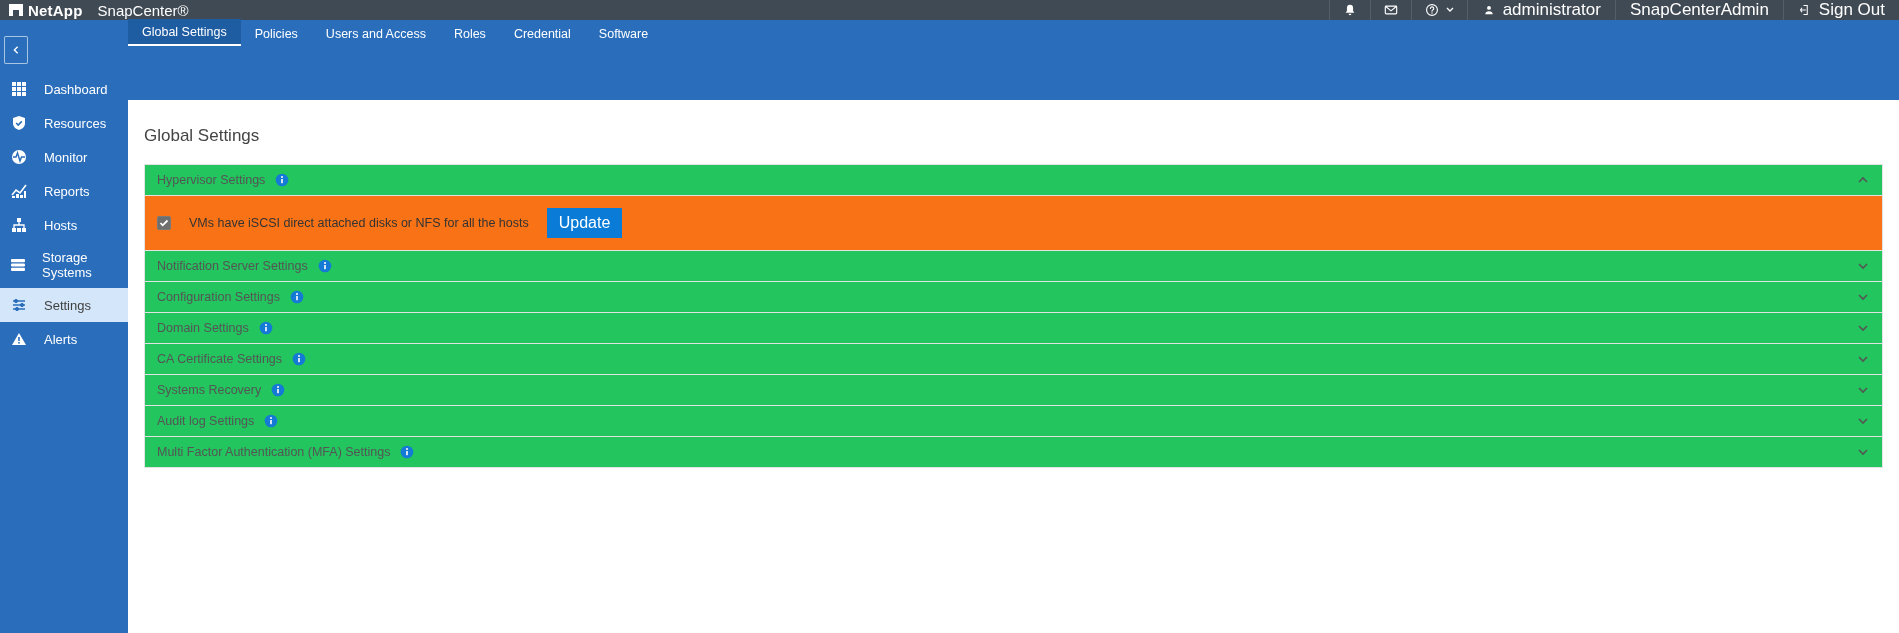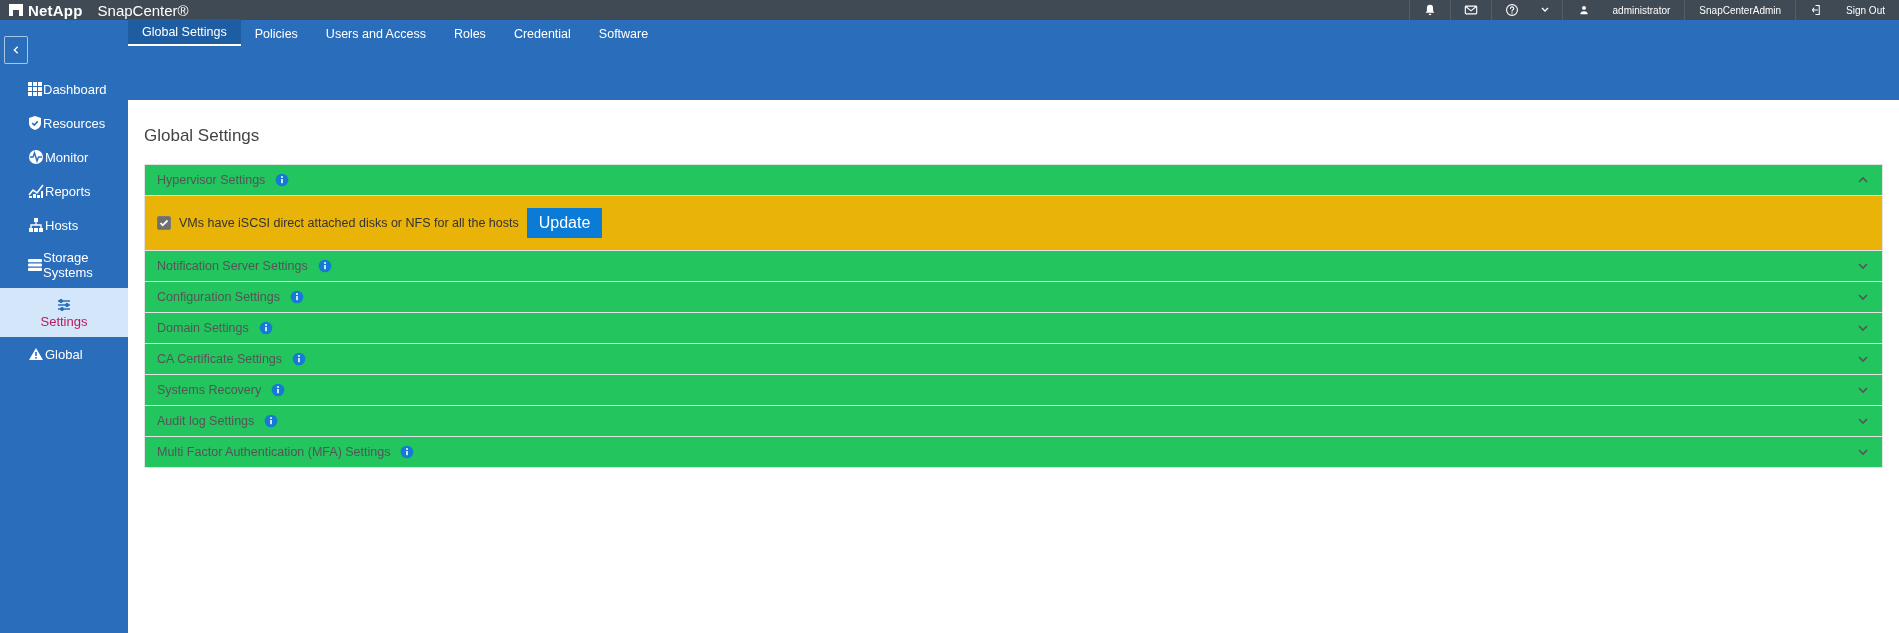--- a/index.html
+++ b/index.html
@@ -6,50 +6,50 @@
   html, body { height: 100%; font-family: "Segoe UI", Arial, sans-serif; font-size: 13px; color: #333; background: #fff; }
   body { width: 1899px; height: 633px; overflow: hidden; position: relative; }
 
   
   .topbar { height: 20px; background: #404a54; display: flex; align-items: center; color: #fff; position: relative; }
   .brand { display: flex; align-items: center; padding-left: 8px; }
   .brand-n { width: 16px; height: 16px; display: inline-flex; align-items: center; justify-content: center; margin-right: 4px; }
   .brand-text { font-weight: 700; font-size: 15px; letter-spacing: .2px; }
   .brand-app { font-size: 15px; margin-left: 15px; font-weight: 400; }
   .topbar-right { margin-left: auto; display: flex; align-items: stretch; height: 100%; }
-  .top-item { display: flex; align-items: center; justify-content: center; padding: 0 14px; border-left: 1px solid #555d66; cursor: pointer; font-size: 10px; gap: 22px; }
+  .top-item { display: flex; align-items: center; justify-content: center; padding: 0 14px; border-left: 1px solid #555d66; cursor: pointer; font-size: 17px; gap: 7px; }
   .top-item .ic { width: 14px; height: 14px; display: inline-flex; align-items: center; justify-content: center; }
   .top-item.narrow { padding: 0 13px; }
 
   
   .tabsbar { height: 26px; background: #2a6ebb; display: flex; align-items: flex-end; padding-left: 128px; }
   .tab { color: #fff; font-size: 12.5px; padding: 6px 14px 5px; cursor: pointer; position: relative; }
   .tab.active { background: #1f5da3; border-bottom: 2px solid #fff; }
 
   
   .subhdr { height: 54px; background: #2a6ebb; }
 
   
   .sidebar { position: absolute; left: 0; top: 30px; width: 128px; bottom: 0; background: #2a6ebb; color: #fff; }
   .sb-collapse { height: 28px; width: 24px; margin: 6px 0 0 4px; border: 1px solid rgba(255,255,255,.6); border-radius: 2px; display: flex; align-items: center; justify-content: center; cursor: pointer; background:#2a6ebb; }
   .sb-items { margin-top: 8px; }
-  .sb-item { display: flex; align-items: center; gap: 0; padding: 8px 27px; font-size: 13px; cursor: pointer; }
+  .sb-item { display: flex; align-items: center; gap: 16px; padding: 8px 10px; font-size: 13px; cursor: pointer; }
   .sb-item .ic { width: 18px; height: 18px; display:inline-flex; align-items:center; justify-content:center; }
-  .sb-item.active { background: #d4e6f9; color: #be185d; flex-direction: column; }
+  .sb-item.active { background: #d4e6f9; color: #404040; }
   .sb-item.active .ic svg path, .sb-item.active .ic svg rect, .sb-item.active .ic svg circle, .sb-item.active .ic svg polyline { stroke:#2a6ebb; fill:#2a6ebb; }
 
   
   .main { position: absolute; left: 128px; top: 110px; right: 0; bottom: 0; background: #fff; padding: 10px 16px 0 16px; overflow: hidden; }
   .page-title { font-size: 17px; color: #444; font-weight: 400; margin: 6px 0 18px 0; }
 
   .panels { border-top: 1px solid #e3e3e3; }
   .panel-head { display: flex; align-items: center; border: 1px solid #e3e3e3; border-top: none; background: #22c55e; padding: 8px 12px; font-size: 12.5px; color: #555; cursor: pointer; }
   .panel-head .info { width: 14px; height: 14px; margin-left: 10px; display:inline-flex; align-items:center; justify-content:center; }
   .panel-head .arrow { margin-left: auto; width: 14px; height: 14px; display:inline-flex; align-items:center; justify-content:center; }
-  .panel-body { border: 1px solid #e3e3e3; border-top: none; padding: 12px 12px; display: flex; align-items: center; gap: 8px; background:#eab308; }
+  .panel-body { border: 1px solid #e3e3e3; border-top: none; padding: 12px 12px; display: flex; align-items: center; gap: 18px; background:#f97316; }
   .chk { width:14px; height:14px; border:1px solid #7a7a7a; background:#6f6f6f; display:inline-flex; align-items:center; justify-content:center; border-radius:2px; }
   .chk svg { width:10px; height:10px; }
   .btn-primary { background:#0a7bd6; color:#fff; border:none; padding:6px 12px; font-size:16px; cursor:pointer; }
 
   svg { display:block; }
 </style>
 </head>
 <body>
 
 <div class="topbar">
@@ -215,21 +215,21 @@
       <span>Settings</span>
     </div>
     <div class="sb-item">
       <span class="ic">
           <svg viewBox="0 0 16 16" width="16" height="16">
             <path d="M8 2L1 14h14L8 2z" fill="#fff"></path>
             <rect x="7.2" y="6" width="1.6" height="4" fill="#2a6ebb"></rect>
             <rect x="7.2" y="11" width="1.6" height="1.6" fill="#2a6ebb"></rect>
           </svg>
         </span>
-      <span>Global</span>
+      <span>Alerts</span>
     </div>
   </div>
 </div>
 
 <div class="main">
   <div class="page-title">Global Settings</div>
 
   <div class="panels">
 
     <div class="panel-head">

